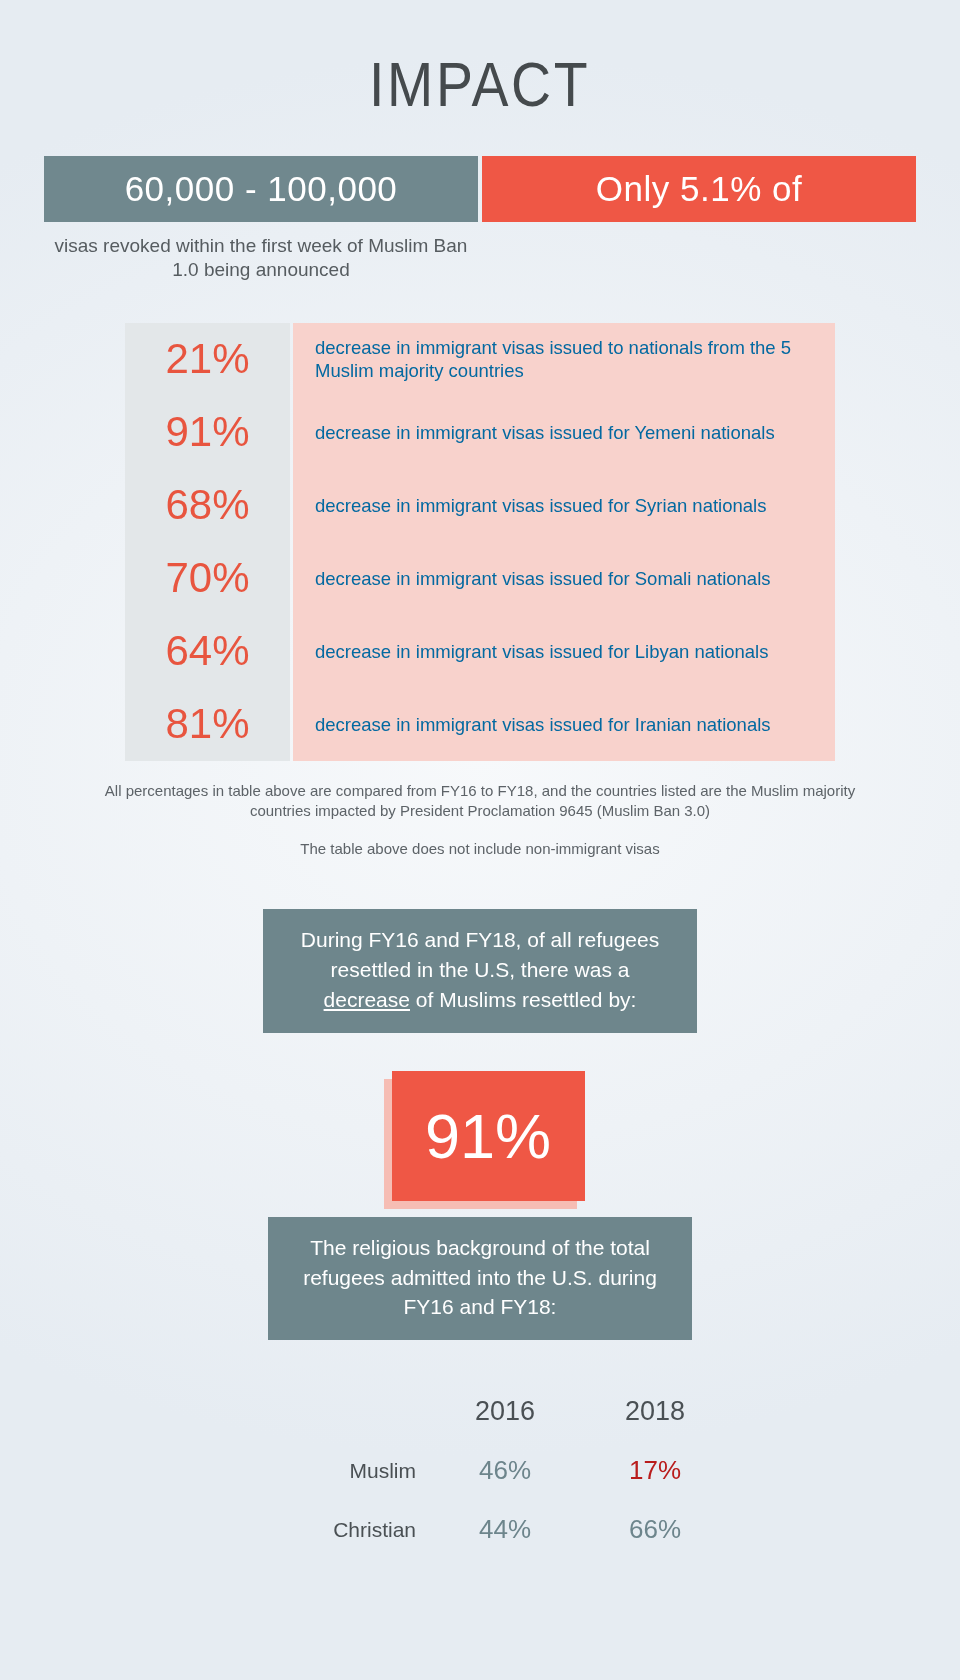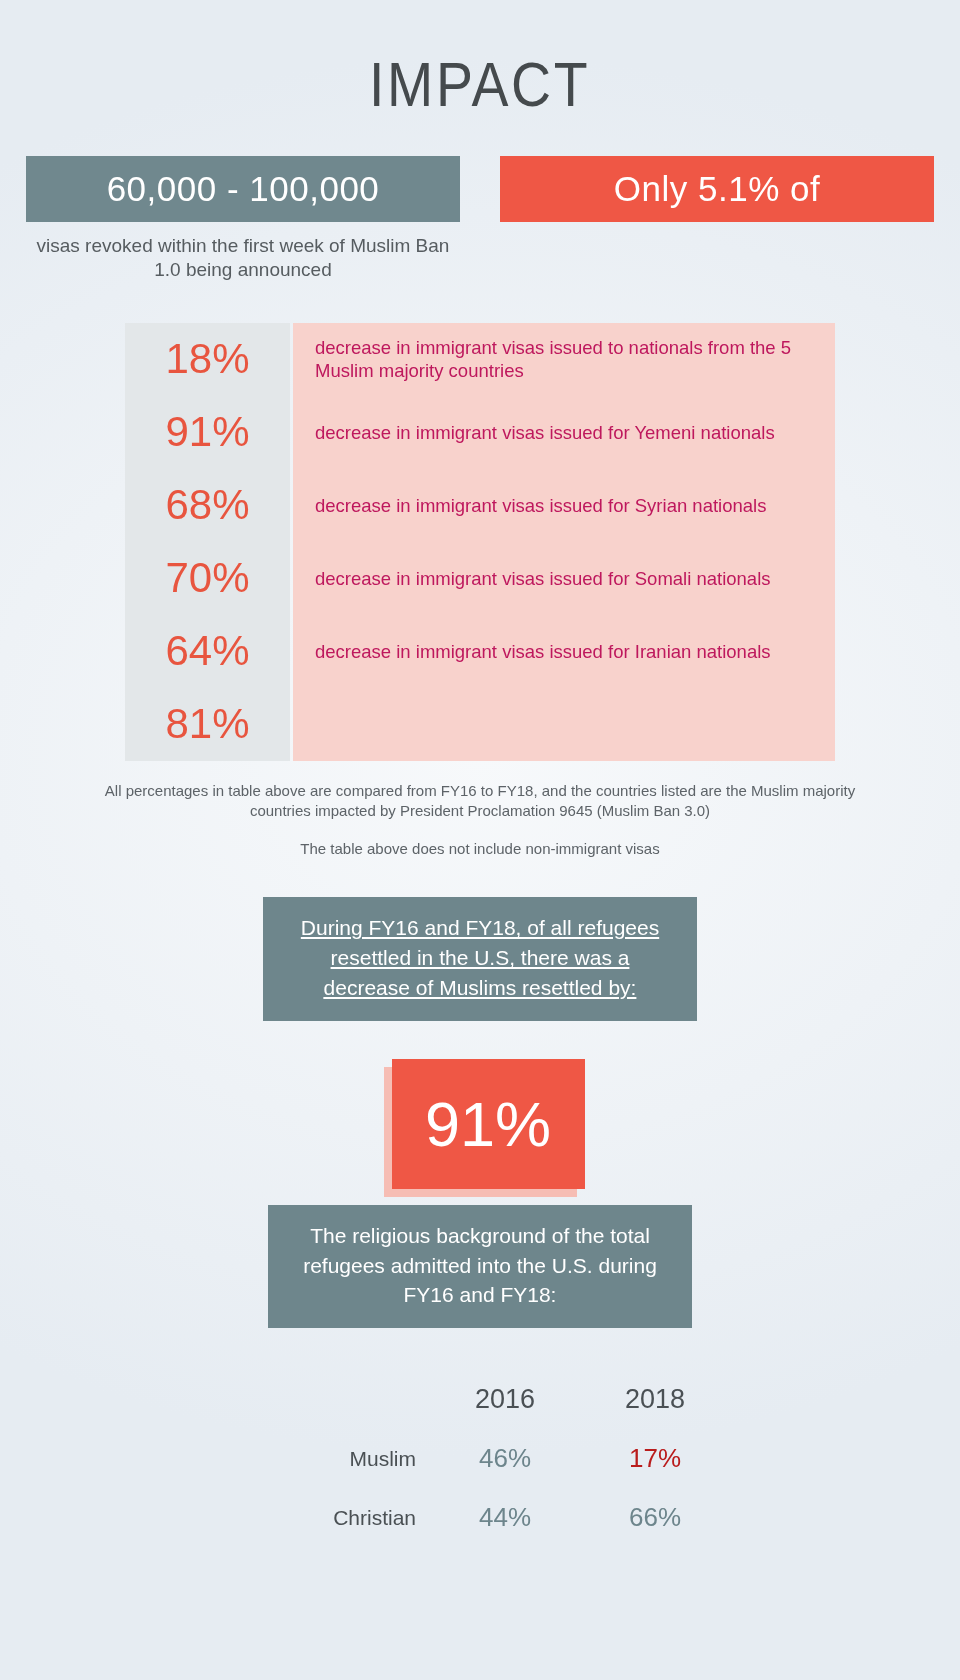--- a/index.html
+++ b/index.html
@@ -29,21 +29,21 @@
     color: #454a4d;
     font-family: "Liberation Sans", sans-serif;
     transform: scaleX(0.88);
     display: inline-block;
   }
 
   
   .top-row {
     display: flex;
     justify-content: space-between;
-    padding: 0 26px;
+    padding: 0 44px;
     margin-top: 36px;
   }
   .top-col {
     width: 434px;
   }
   .stat-banner {
     height: 66px;
     display: flex;
     align-items: center;
     justify-content: center;
@@ -89,21 +89,21 @@
     text-align: center;
     font-size: 42px;
     font-weight: 400;
     color: #e8553f;
     letter-spacing: 0px;
   }
   .pct-desc {
     padding: 0 16px 0 22px;
     font-size: 18.5px;
     line-height: 1.25;
-    color: #be185d;
+    color: #0369a1;
   }
 
   
   .footnote {
     text-align: center;
     font-size: 15px;
     line-height: 1.35;
     color: #5d6368;
     margin-top: 20px;
     padding: 0 90px;
@@ -119,22 +119,21 @@
     text-align: center;
     font-size: 21px;
     line-height: 1.42;
     font-weight: 300;
     padding: 16px 26px 18px 26px;
     box-sizing: border-box;
   }
   .teal-box u { text-decoration: underline; }
   .box-refugee-decrease {
     width: 434px;
-    margin: 38px auto 0 auto;
-    text-decoration: underline;
+    margin: 50px auto 0 auto;
   }
   .box-religious {
     width: 424px;
     margin: 16px auto 0 auto;
   }
 
   
   .big-pct-wrap {
     position: relative;
     width: 193px;
@@ -212,21 +211,21 @@
   <div class="top-col">
     <div class="stat-banner banner-coral">Only 5.1% of</div>
   </div>
 
 </div>
 
 <div class="pct-table">
 
   <div class="pct-left">
     <div class="pct-row">
-      <div class="pct-value">18%</div>
+      <div class="pct-value">21%</div>
     </div>
     <div class="pct-row">
       <div class="pct-value">91%</div>
     </div>
     <div class="pct-row">
       <div class="pct-value">68%</div>
     </div>
     <div class="pct-row">
       <div class="pct-value">70%</div>
     </div>
@@ -243,20 +242,23 @@
       <div class="pct-desc">decrease in immigrant visas issued to nationals from the 5  Muslim majority countries</div>
     </div>
     <div class="pct-row">
       <div class="pct-desc">decrease in immigrant visas issued for Yemeni nationals</div>
     </div>
     <div class="pct-row">
       <div class="pct-desc">decrease in immigrant visas issued for Syrian nationals</div>
     </div>
     <div class="pct-row">
       <div class="pct-desc">decrease in immigrant visas issued for Somali nationals</div>
+    </div>
+    <div class="pct-row">
+      <div class="pct-desc">decrease in immigrant visas issued for Libyan nationals</div>
     </div>
     <div class="pct-row">
       <div class="pct-desc">decrease in immigrant visas issued for Iranian nationals</div>
     </div>
   </div>
 
 </div>
 
 <div class="footnote">All percentages in table above are compared from FY16 to FY18, and the countries listed are the Muslim majority countries impacted by President Proclamation 9645 (Muslim Ban 3.0)</div>
 <div class="footnote footnote-2">The table above does not include non-immigrant visas</div>

